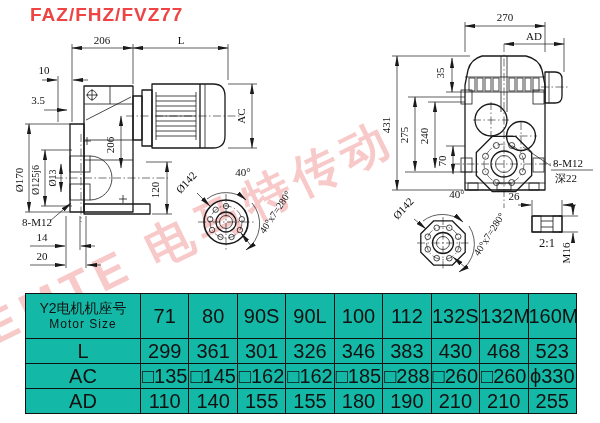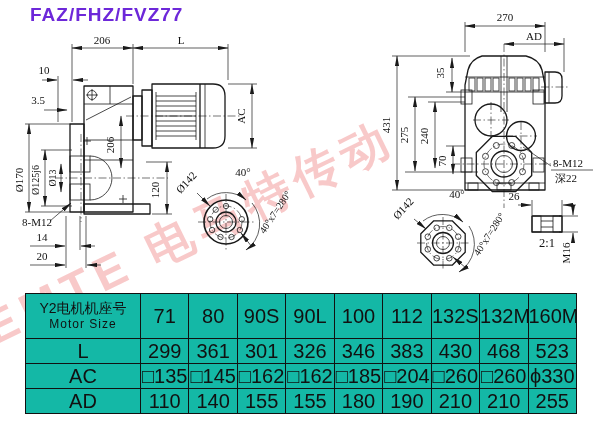--- a/index.html
+++ b/index.html
@@ -1,19 +1,19 @@
 <!DOCTYPE html>
 <html><head>
 <meta charset="utf-8">
 <style>
   html,body{margin:0;padding:0;background:#ffffff;}
   #stage{position:relative;width:600px;height:423px;background:#fff;overflow:hidden;
          font-family:"Liberation Sans",sans-serif;}
   #title{position:absolute;left:30px;top:4px;font-size:19px;font-weight:bold;
-         letter-spacing:1px;color:#6d28d9;}
+         letter-spacing:1px;color:#ef4444;}
   #wm{position:absolute;left:-12px;top:300px;font-size:47px;font-weight:bold;
       letter-spacing:7px;color:rgba(231,76,76,0.30);white-space:nowrap;
       transform:rotate(-26deg);transform-origin:0 50%;pointer-events:none;}
   svg{position:absolute;left:0;top:0;}
   svg .o{fill:none;stroke:#1a1a1a;stroke-width:1.3;stroke-linejoin:round;}
   svg .o2{fill:none;stroke:#1a1a1a;stroke-width:1.6;}
   svg .t{fill:none;stroke:#1a1a1a;stroke-width:0.8;}
   svg .d{fill:none;stroke:#1a1a1a;stroke-width:0.7;}
   svg .cl{fill:none;stroke:#1a1a1a;stroke-width:0.6;stroke-dasharray:8 2.5 1.5 2.5;}
   svg text.dim{font-family:"Liberation Serif",serif;font-size:11px;fill:#111;}
@@ -342,21 +342,21 @@
       <td>468</td>
       <td>523</td>
     </tr>
     <tr class="drow">
       <td>AC</td>
       <td>□135</td>
       <td>□145</td>
       <td>□162</td>
       <td>□162</td>
       <td>□185</td>
-      <td>□204</td>
+      <td>□288</td>
       <td>□260</td>
       <td>□260</td>
       <td>ϕ330</td>
     </tr>
     <tr class="drow">
       <td>AD</td>
       <td>110</td>
       <td>140</td>
       <td>155</td>
       <td>155</td>

